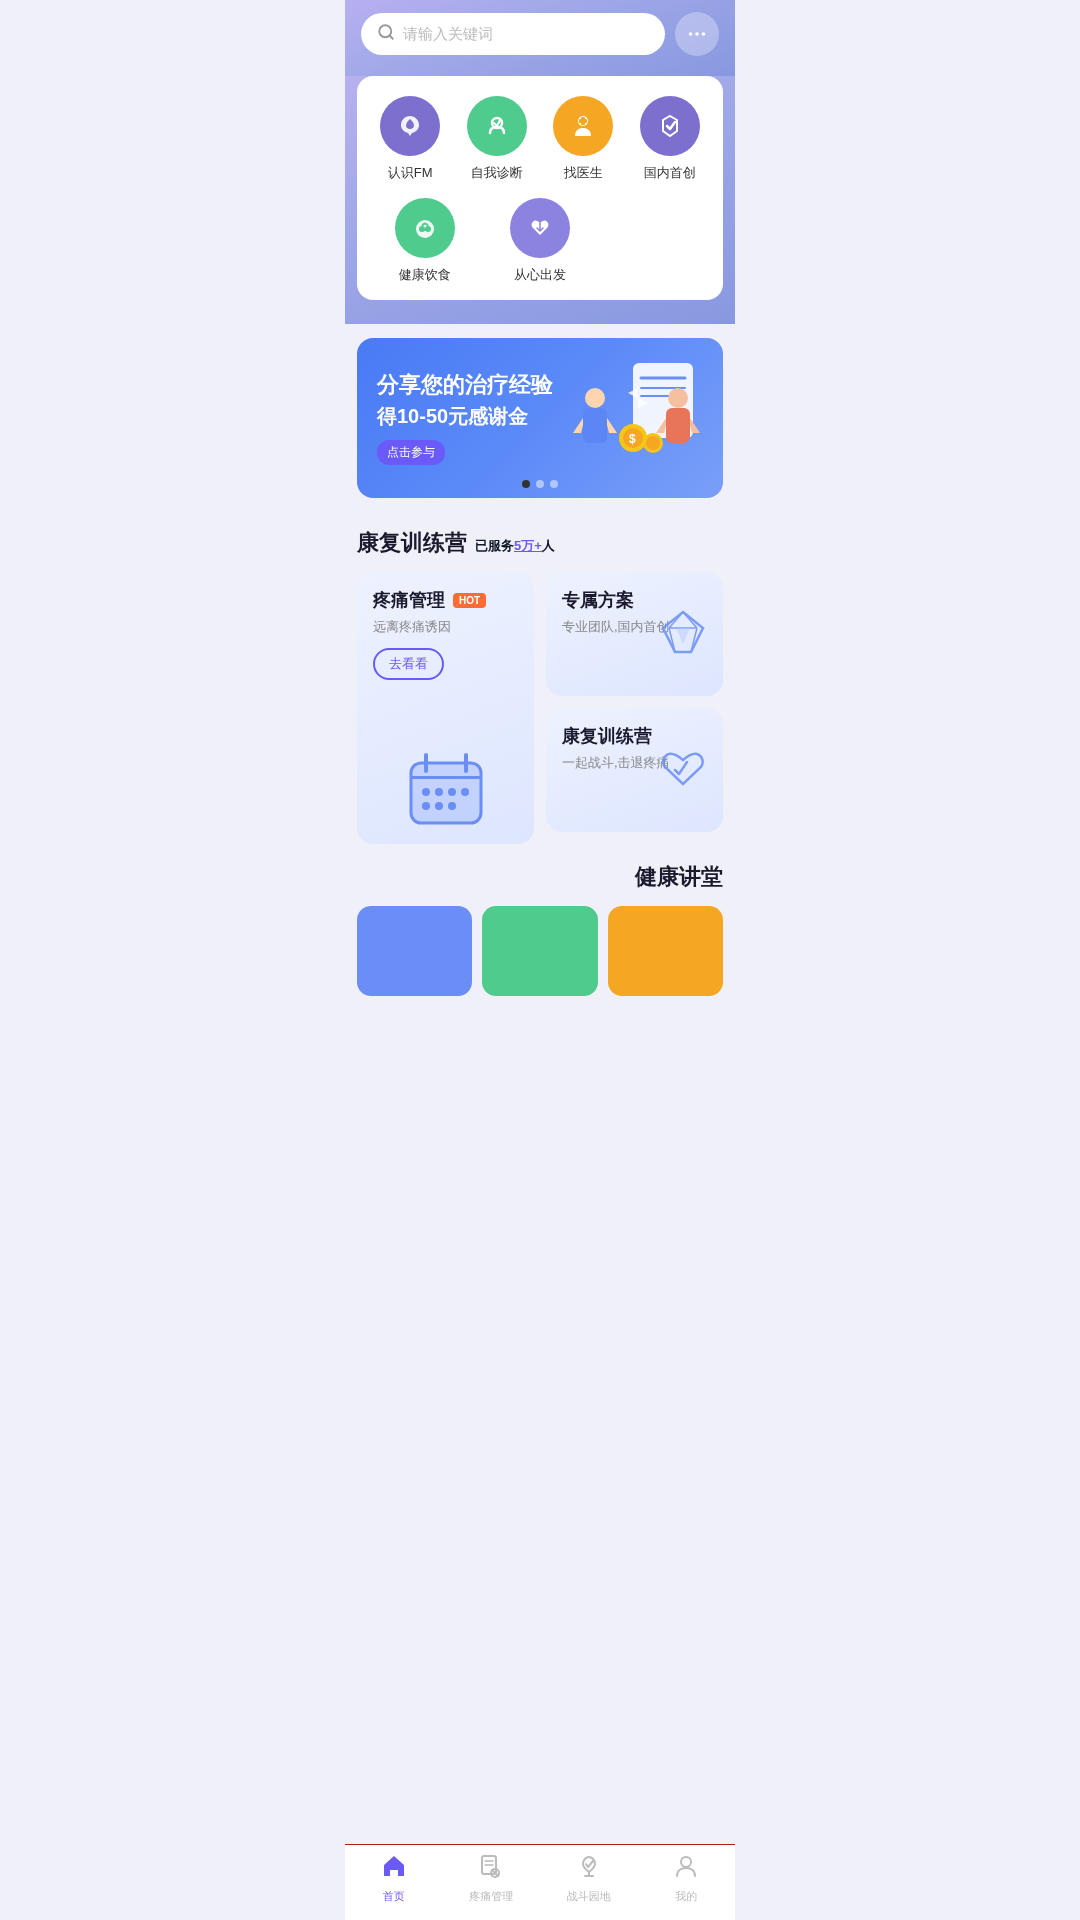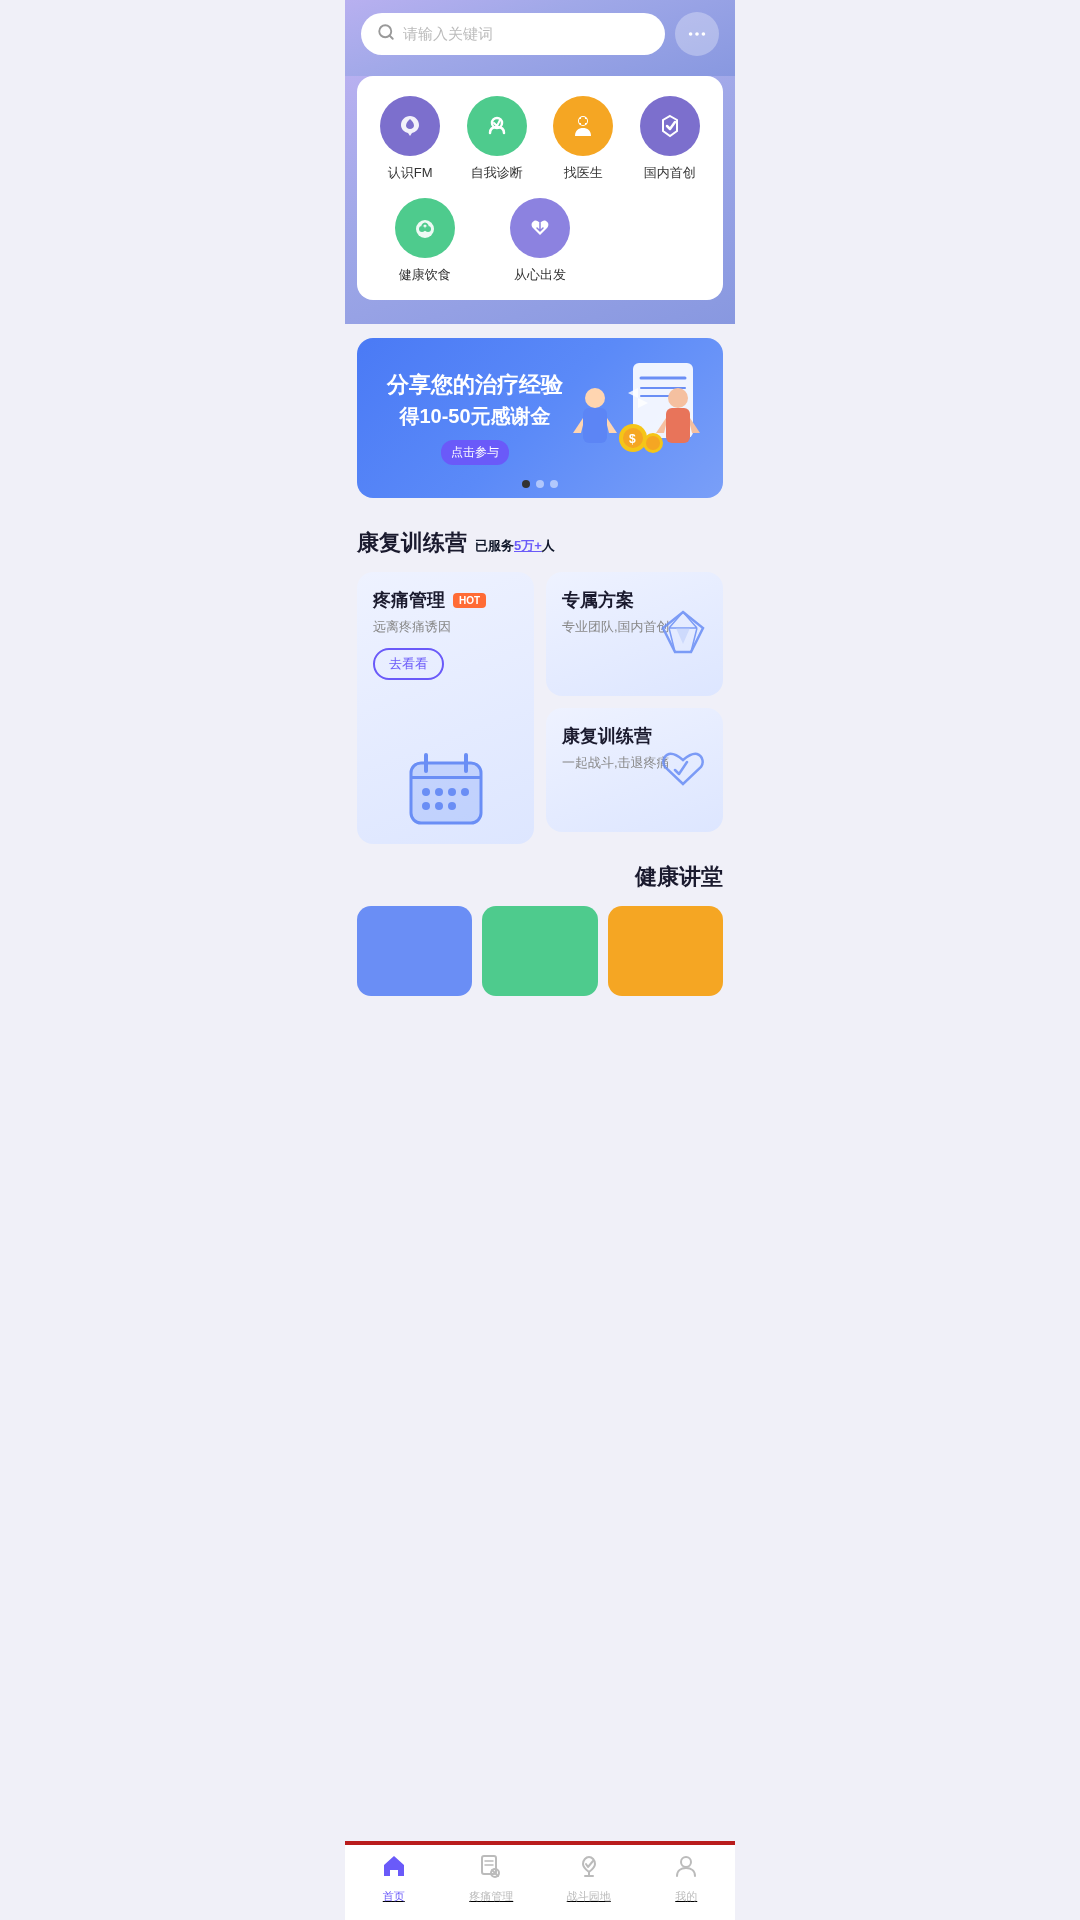--- a/index.html
+++ b/index.html
@@ -103,21 +103,20 @@
       margin: 14px 12px;
       border-radius: 16px;
       overflow: hidden;
       position: relative;
       height: 160px;
       background: linear-gradient(135deg, #4a7af5 0%, #5b8af8 50%, #7a9ff8 100%);
       display: flex;
       align-items: center;
       padding: 0 20px;
       cursor: pointer;
-      text-align: center;
     }
     .banner-text-block {
       flex: 1;
     }
     .banner-title {
       font-size: 22px;
       font-weight: 700;
       color: white;
       line-height: 1.3;
     }
@@ -285,23 +284,22 @@
 
     
     .bottom-nav {
       position: fixed;
       bottom: 0;
       left: 50%;
       transform: translateX(-50%);
       width: 390px;
       background: white;
       display: flex;
-      border-top: 4px solid #b91c1c;
+      border-top: 1px solid #b91c1c;
       padding: 8px 0 16px;
-      text-decoration: underline;
     }
     .nav-item {
       flex: 1;
       display: flex;
       flex-direction: column;
       align-items: center;
       gap: 4px;
       cursor: pointer;
     }
     .nav-icon {

